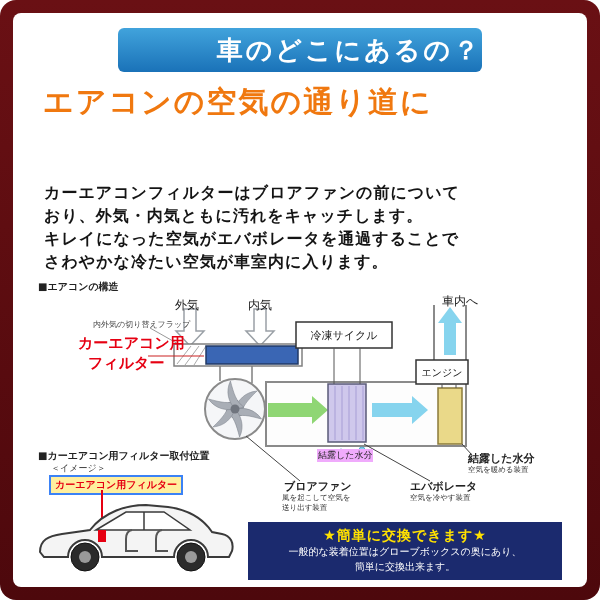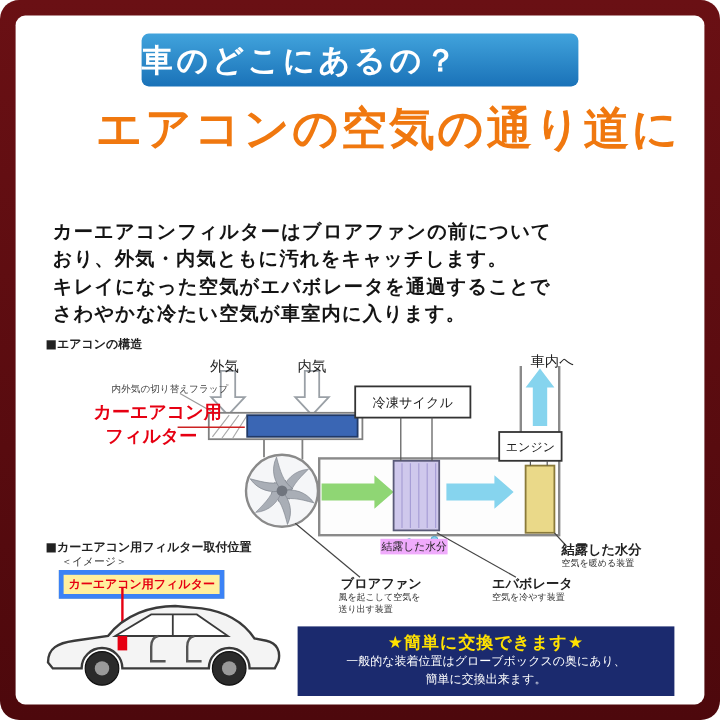--- a/index.html
+++ b/index.html
@@ -10,25 +10,25 @@
     font-family:"DejaVu Sans","Liberation Sans",sans-serif;
   }
   .panel{
     position:absolute;left:13px;top:13px;right:13px;bottom:13px;
     background:#ffffff;border-radius:8px;
   }
   .banner{
     position:absolute;left:105px;top:15px;width:364px;height:44px;
     background:linear-gradient(#41a3dc,#1a72b8);
     border-radius:6px;color:#ffffff;font-size:26px;font-weight:bold;
-    display:flex;align-items:center;justify-content:flex-start;letter-spacing:3px;
+    display:flex;align-items:center;justify-content:flex-end;letter-spacing:3px;
   }
   .headline{
     position:absolute;left:30px;top:72px;color:#f0780f;font-weight:bold;
-    font-size:38px;line-height:1.16;letter-spacing:2px;white-space:nowrap;margin-left:37px;
+    font-size:30px;line-height:1.16;letter-spacing:2px;white-space:nowrap;
   }
   .bodytext{
     position:absolute;left:31px;top:168px;color:#141414;font-weight:600;
     font-size:16px;line-height:23px;letter-spacing:1px;white-space:nowrap;
   }
   .diagram{position:absolute;left:25px;top:267px;width:524px;height:243px;}
   .dg-title{position:absolute;left:0;top:0;font-size:10px;font-weight:bold;color:#222;}
   .dg-stage{position:absolute;left:0;top:13px;width:524px;height:230px;}
   .dg-stage svg{position:absolute;left:0;top:0;}
   .dgl{position:absolute;color:#222;white-space:nowrap;}
@@ -36,21 +36,21 @@
   .dgl-tiny{font-size:8px;color:#444;}
   .dgl-desc{font-size:7.5px;color:#333;line-height:1.3;}
   .dgl-bold{font-size:11px;font-weight:bold;}
   .dgl-red{font-size:15px;font-weight:bold;color:#e60012;line-height:1.35;}
   .dgl-box{font-size:11px;text-align:center;}
   .dgl-white{background:#f0abfc;padding:0 1px;font-size:9px;margin-left:47px;}
   .mount-title{position:absolute;left:25px;top:436px;font-size:10px;font-weight:bold;color:#222;}
   .mount-note{position:absolute;left:38px;top:449px;font-size:9px;color:#333;}
   .mount-tag{
     position:absolute;left:36px;top:462px;display:inline-block;
-    background:#ffef9e;border:4px solid #3b82f6;color:#e60012;
+    background:#ffef9e;border:2px solid #3b82f6;color:#e60012;
     font-size:10px;font-weight:bold;padding:1px 4px;white-space:nowrap;
   }
   .car-wrap{position:absolute;left:15px;top:477px;width:215px;height:95px;}
   .notice{
     position:absolute;left:235px;top:509px;width:314px;height:58px;
     background:#1b2a6e;color:#ffffff;text-align:center;
   }
   .notice-title{color:#ffe100;font-weight:bold;font-size:14px;margin-top:5px;letter-spacing:1px;}
   .notice-line{font-size:10px;line-height:1.45;}
 </style>

